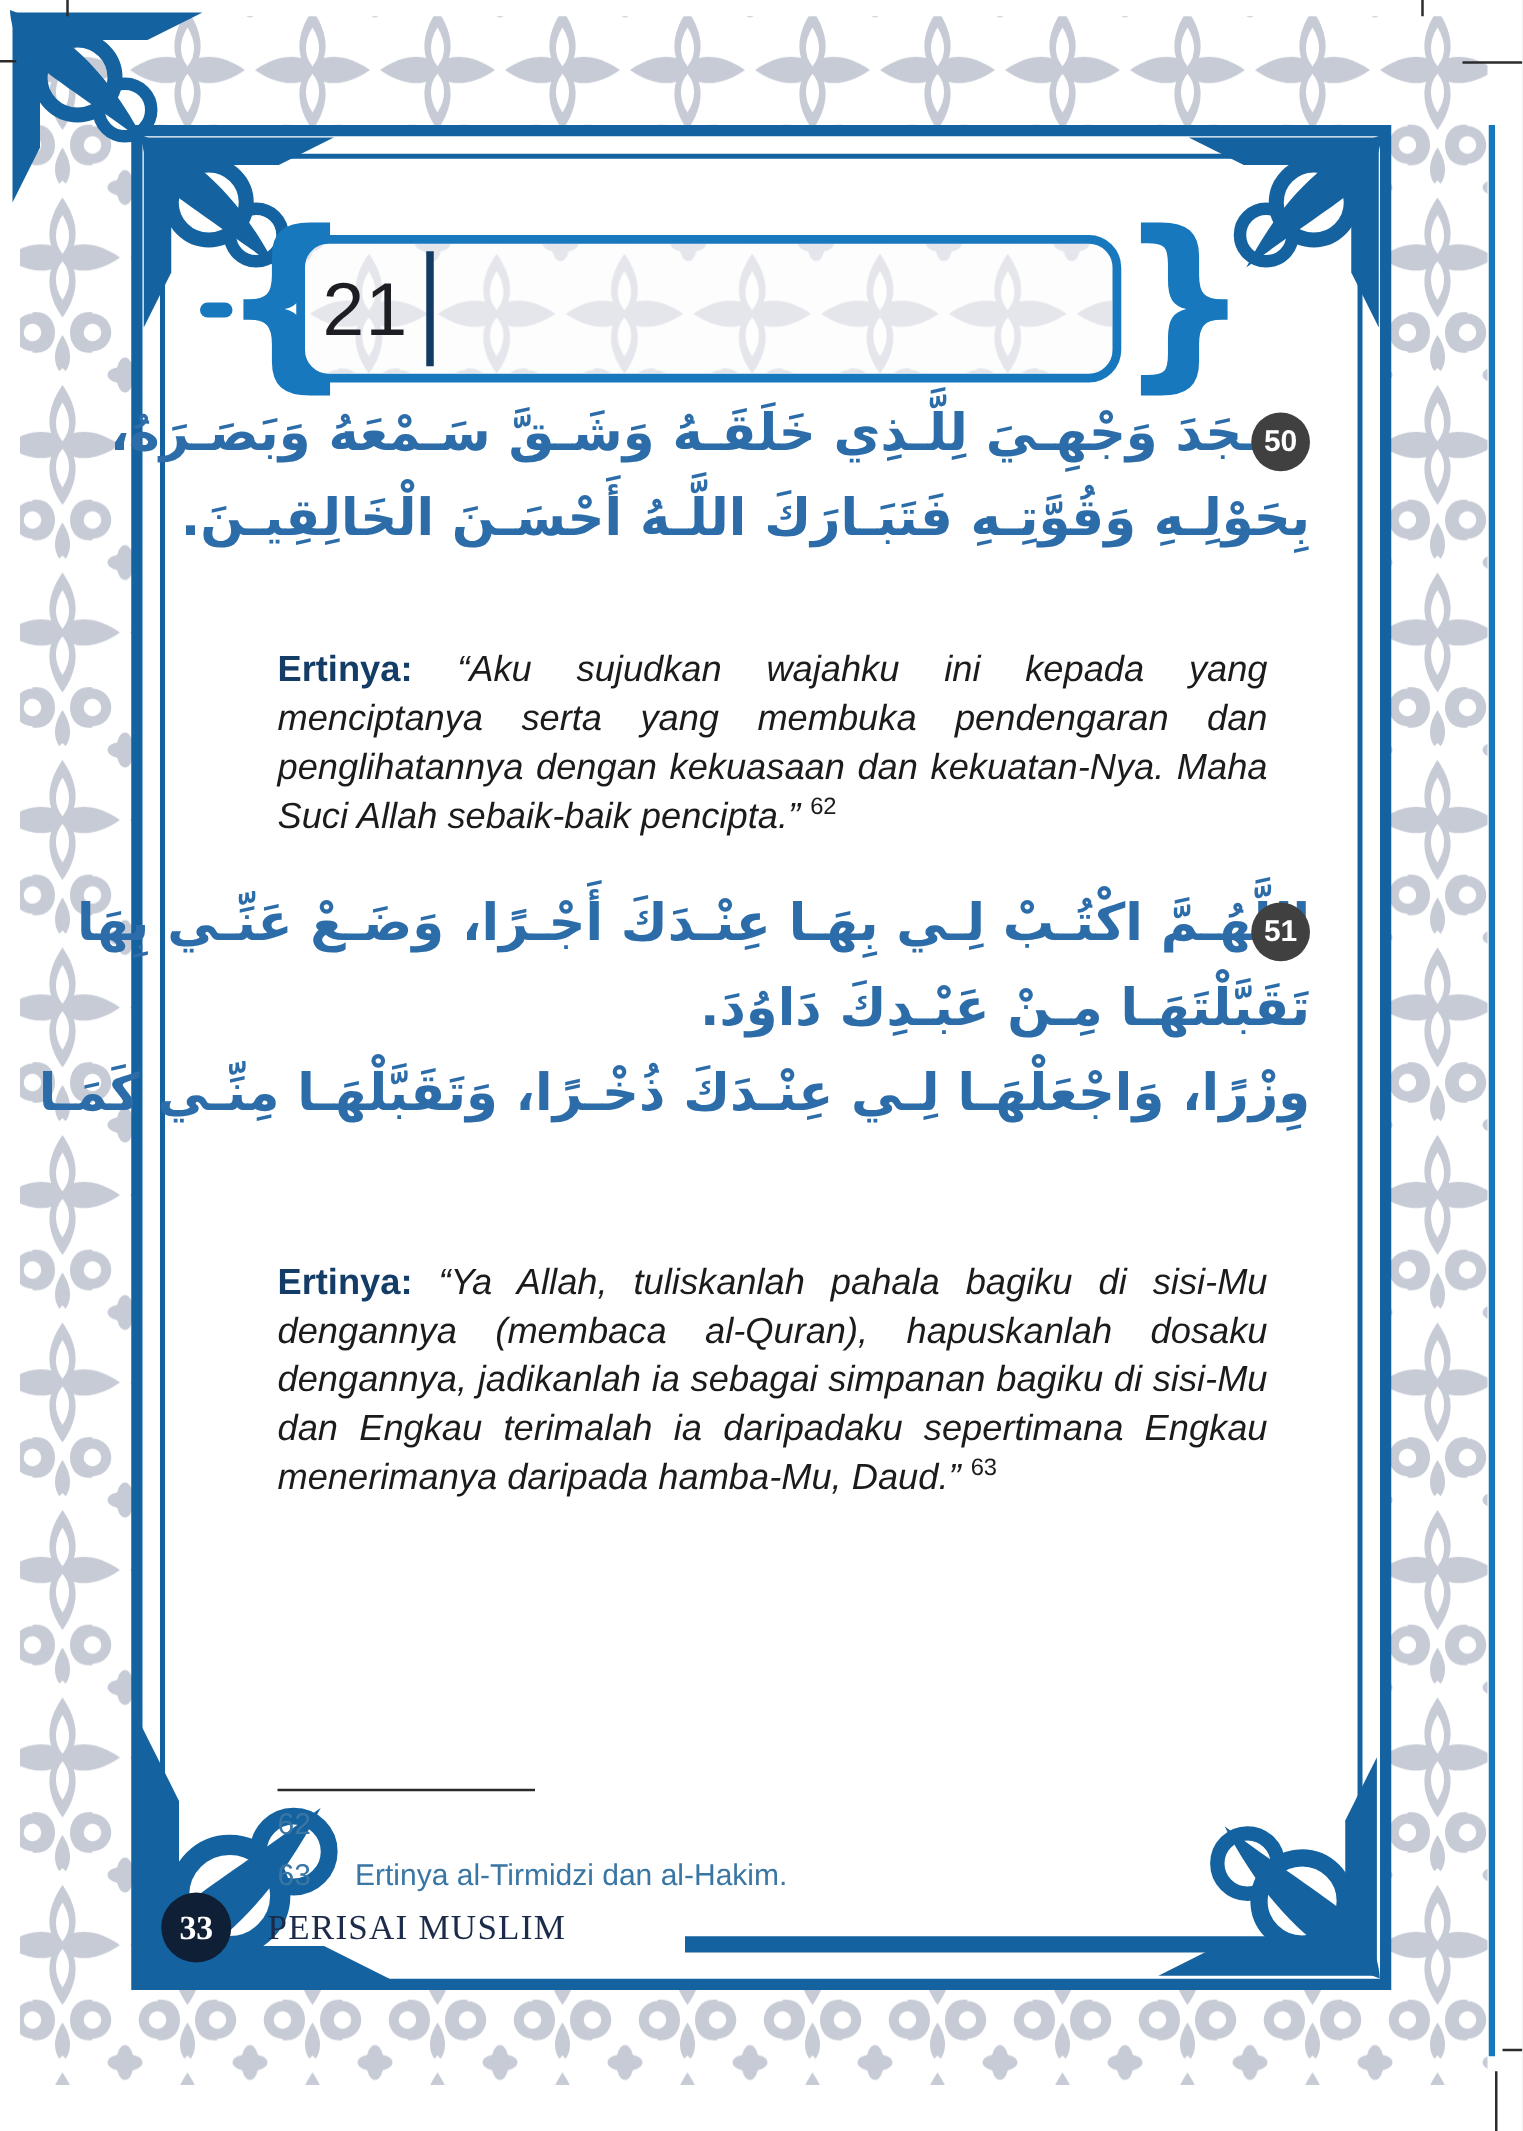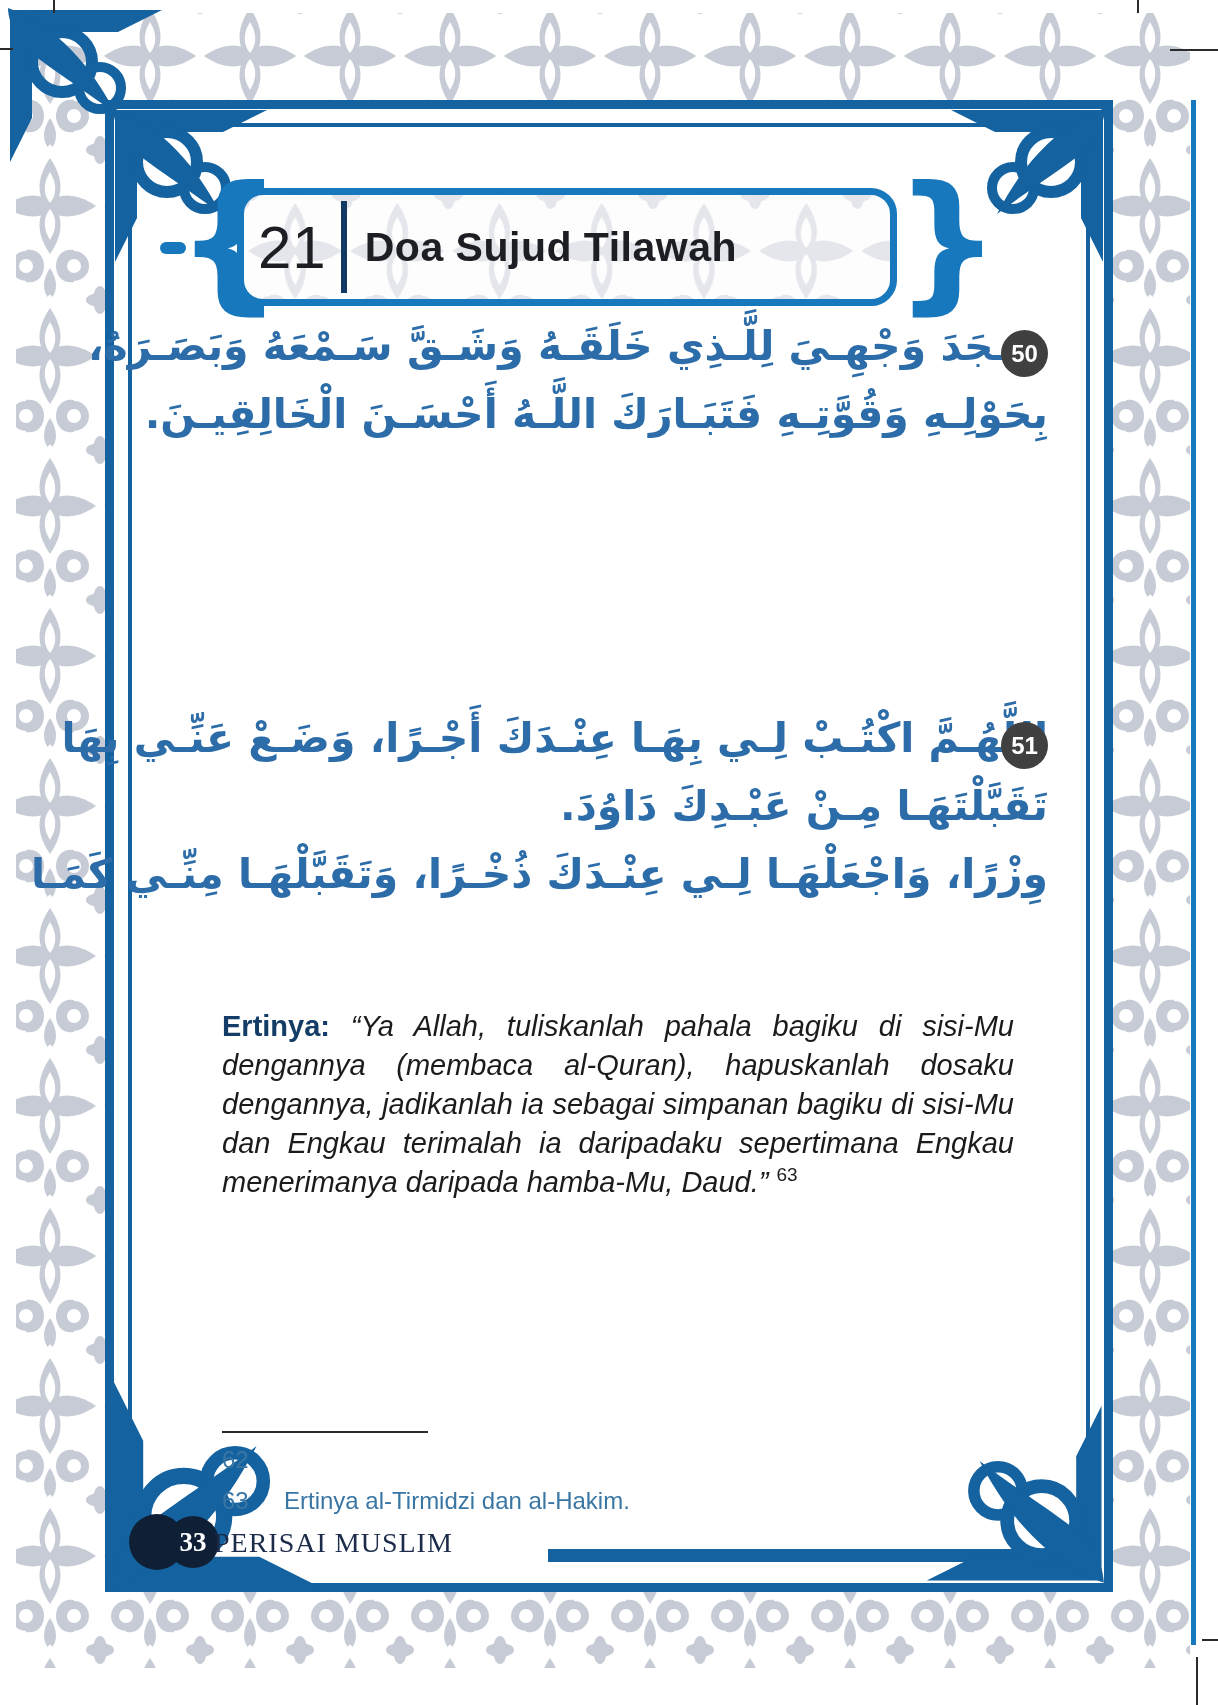--- a/index.html
+++ b/index.html
@@ -41,21 +41,21 @@
   .meaning .txt{font-style:italic;}
   .meaning .sup{font-size:19px;vertical-align:super;line-height:0;font-style:normal;color:#1b1b1d;}
   
   .fnrule{position:absolute;left:222px;top:1431px;width:206px;height:2px;background:#2a2a2a;}
   .footnote{position:absolute;left:222px;font-size:24px;color:#3a76a4;display:flex;}
   .footnote .num{width:62px;flex:0 0 62px;}
   
   .pagenum{
     position:absolute;left:131px;top:1516px;width:52px;height:52px;border-radius:50%;
     background:#0f2036;color:#ffffff;font-family:"Liberation Serif",serif;
-    font-weight:bold;font-size:27px;display:flex;align-items:center;justify-content:center;margin-left:36px;
+    font-weight:bold;font-size:27px;display:flex;align-items:center;justify-content:center;
   }
   .footer-title{
     position:absolute;left:214px;top:1527px;font-family:"Liberation Serif",serif;
     font-size:28px;color:#1c2b4a;letter-spacing:1px;
   }
 </style>
 </head>
 <body>
 
 <div class="page">
@@ -138,29 +138,33 @@
   <span class="brace" style="left:894px;top:166px;">}</span>
   <span class="brace-nub" style="left:160px;top:242px;width:26px;"></span>
   <span class="brace-nub" style="left:952px;top:242px;width:26px;"></span>
 
   <div class="banner">
     <svg viewBox="0 0 632 104" preserveAspectRatio="none">
       <rect x="0" y="0" width="632" height="104" fill="url(#damask)"></rect>
     </svg>
     <span class="chapnum">21</span>
     <span class="vbar"></span>
-    <span class="chaptitle">Doa Sujud Tilawah</span>
   </div>
 
   <div class="dua" style="top:312px;">
     <div class="badge" style="top:18px;">50</div>
     <div class="aline" style="padding-left:56px;" dir="rtl">سَـجَدَ وَجْهِـيَ لِلَّـذِي خَلَقَـهُ وَشَـقَّ سَـمْعَهُ وَبَصَـرَهُ،</div>
     <div class="aline" style="padding-left:282px;" dir="rtl">بِحَوْلِـهِ وَقُوَّتِـهِ فَتَبَـارَكَ اللَّـهُ أَحْسَـنَ الْخَالِقِيـنَ.</div>
   </div>
 
+  <p class="meaning" style="top:488px;">
+    <span class="lbl">Ertinya:</span>
+    <span class="txt">“Aku sujudkan wajahku ini kepada yang menciptanya serta yang membuka pendengaran dan penglihatannya dengan kekuasaan dan kekuatan-Nya. Maha Suci Allah sebaik-baik pencipta.”</span>
+    <span class="sup">62</span>
+  </p>
 
   <div class="dua" style="top:704px;">
     <div class="badge" style="top:18px;">51</div>
     <div class="aline" style="padding-left:56px;" dir="rtl">اللَّهُـمَّ اكْتُـبْ لِـي بِهَـا عِنْـدَكَ أَجْـرًا، وَضَـعْ عَنِّـي بِهَا</div>
     <div class="aline" style="padding-left:272px;" dir="rtl">تَقَبَّلْتَهَـا مِـنْ عَبْـدِكَ دَاوُدَ.</div>
     <div class="aline" style="padding-left:60px;" dir="rtl">وِزْرًا، وَاجْعَلْهَـا لِـي عِنْـدَكَ ذُخْـرًا، وَتَقَبَّلْهَـا مِنِّـي كَمَـا</div>
   </div>
 
   <p class="meaning" style="top:978px;">
     <span class="lbl">Ertinya:</span>

